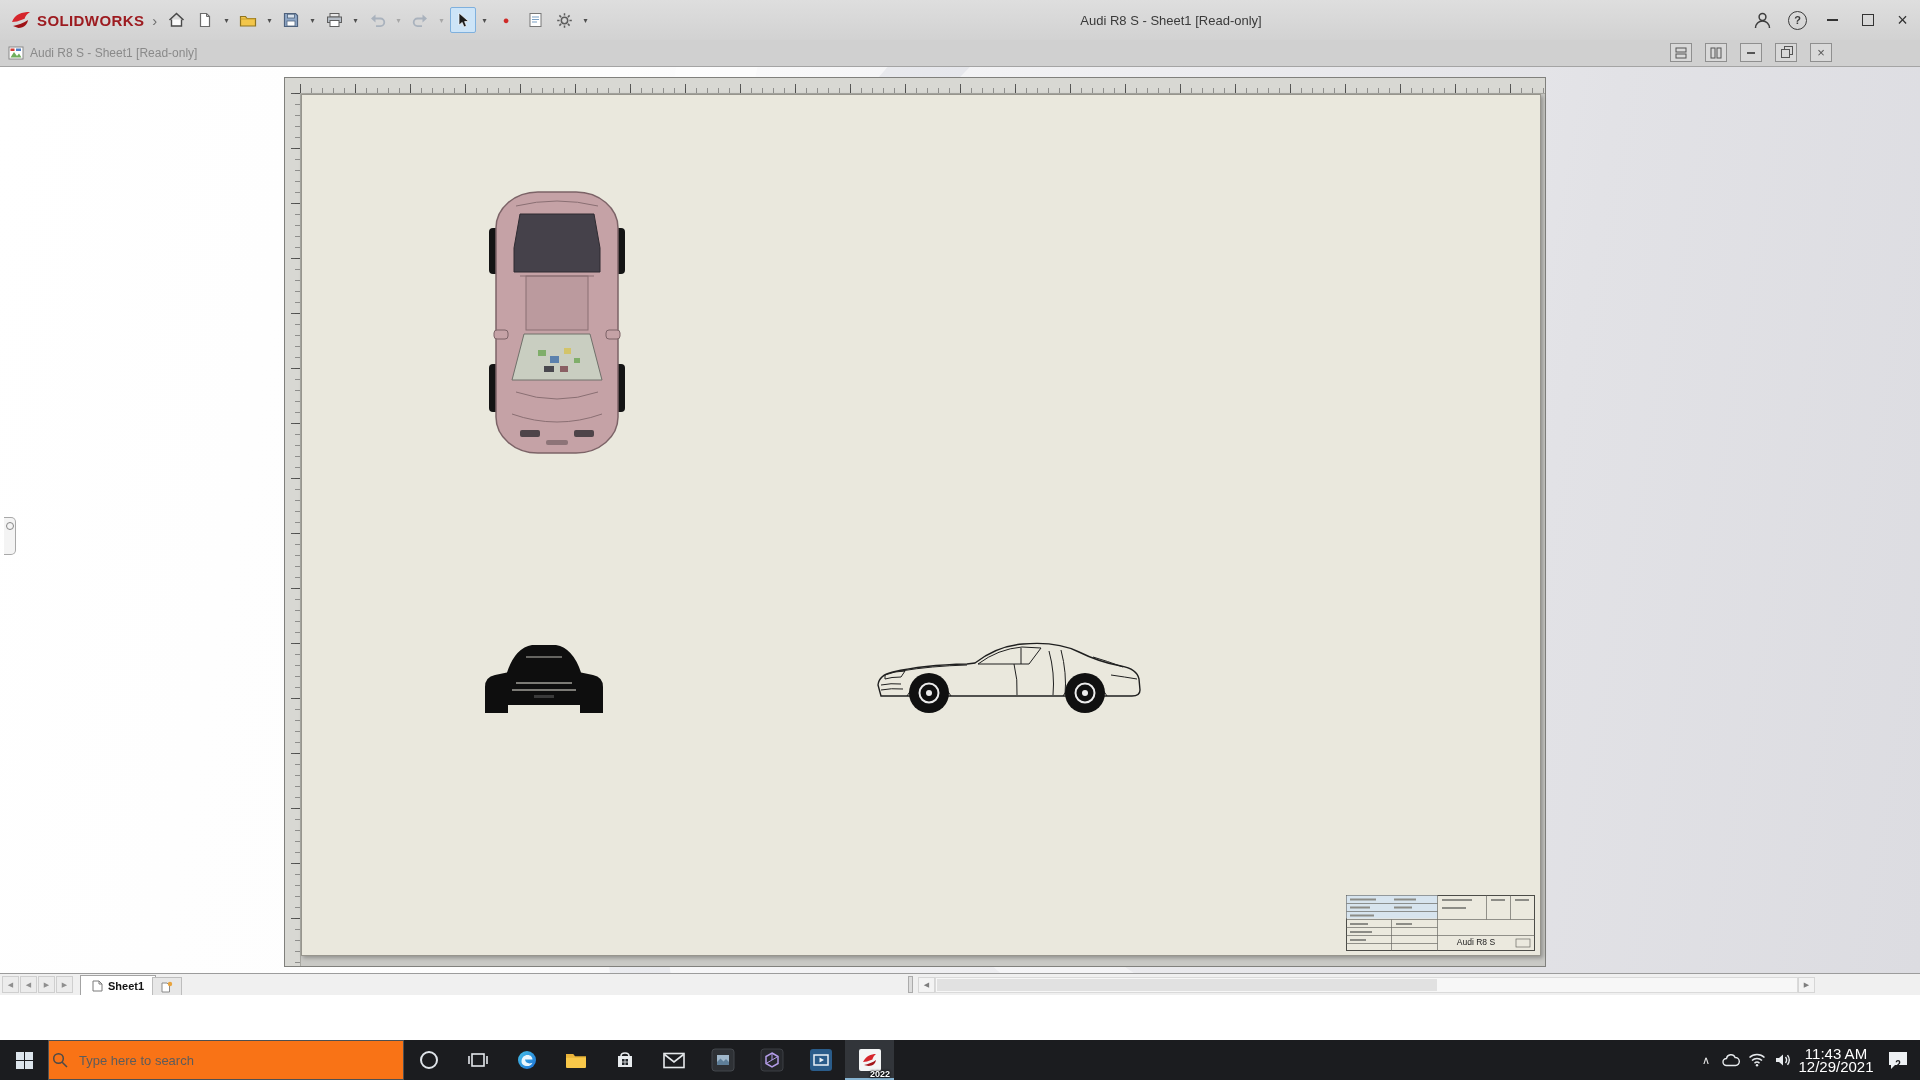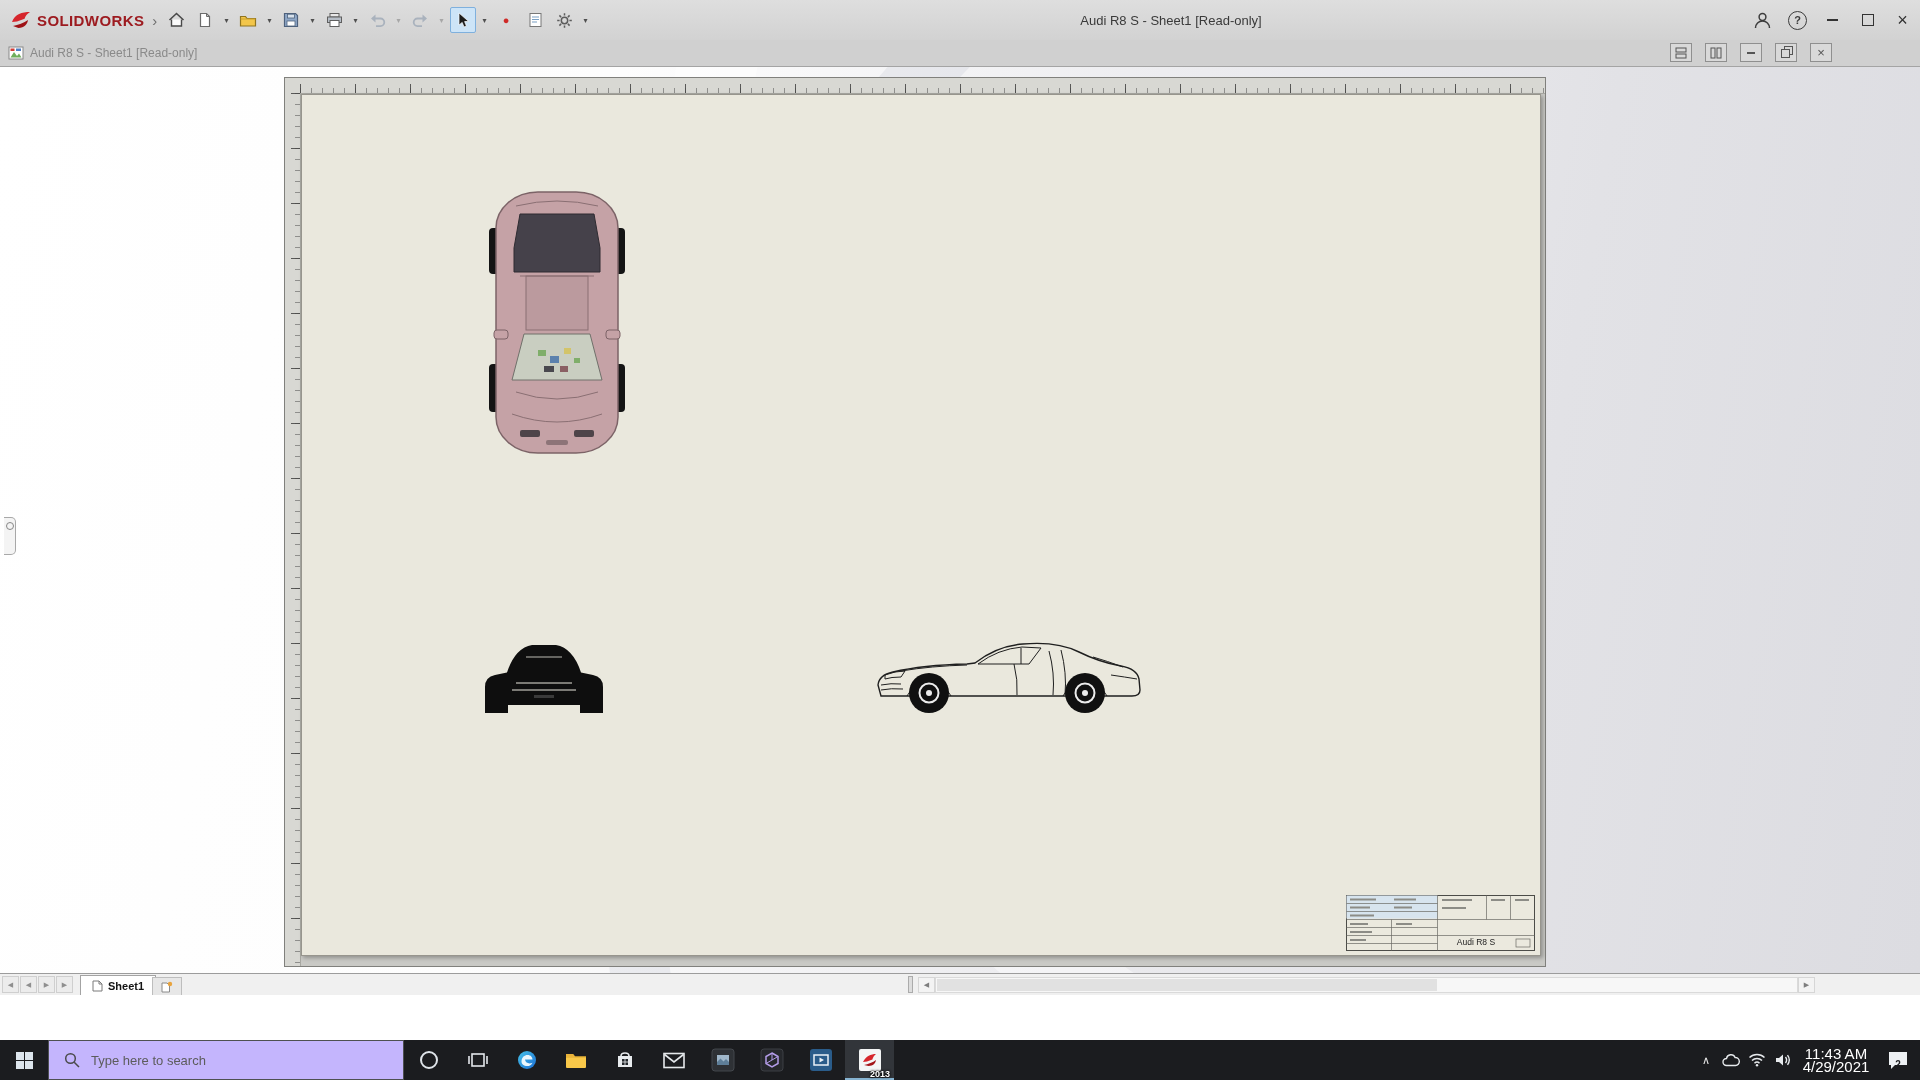--- a/index.html
+++ b/index.html
@@ -92,22 +92,22 @@
             border:1px solid #dadada;box-sizing:border-box;}
   .hs-thumb{position:absolute;left:1px;top:1px;height:12px;width:500px;background:#e1e1e1;}
   
   .statusstrip{position:absolute;left:0;top:995px;width:1920px;height:45px;background:#ffffff;}
   
   .taskbar{position:absolute;left:0;top:1040px;width:1920px;height:40px;background:#1b1c1f;
            display:flex;align-items:stretch;}
   .tk-start{width:48px;display:flex;align-items:center;justify-content:center;}
   .winflag{width:17px;height:17px;display:grid;grid-template-columns:8px 8px;grid-template-rows:8px 8px;gap:1px;}
   .winflag div{background:#dde5ec;}
-  .tk-search{width:356px;background:#c4b5fd;border:1px solid #4e5052;display:flex;align-items:center;
-             gap:9px;padding:0 15px;box-sizing:border-box;}
+  .tk-search{width:356px;background:#f97316;border:1px solid #4e5052;display:flex;align-items:center;
+             gap:9px;padding:0 3px;box-sizing:border-box;}
   .tk-search input{border:none;outline:none;background:transparent;font-size:13px;color:#333;flex:1;
                    font-family:"Liberation Sans","DejaVu Sans",sans-serif;}
   .tk-search input::placeholder{color:#5c5c5c;}
   .tk-ico{width:49px;display:flex;align-items:center;justify-content:center;position:relative;}
   .tk-ico.active{background:#32353a;box-shadow:inset 0 -2px 0 #86b3d1;}
   .sw-year{position:absolute;right:4px;bottom:1px;font-size:9px;font-weight:bold;color:#ffffff;
            text-shadow:0 0 3px #000,0 0 2px #000;}
   .tray{position:absolute;right:0;top:0;height:40px;display:flex;align-items:center;}
   .tray-chev{width:24px;text-align:center;color:#e8e8e8;font-size:11px;}
   .tray-ico{width:26px;display:flex;align-items:center;justify-content:center;}
@@ -492,21 +492,21 @@
           <rect x="5" y="7" width="14" height="10" fill="none" stroke="#eaf1f7" stroke-width="1.5"></rect>
           <path d="M10.5 9.5v5l4.5-2.5z" fill="#eaf1f7"></path>
         </svg>
     </div>
     <div class="tk-ico active">
       <svg width="24" height="24" viewBox="0 0 24 24">
           <rect x="1" y="1" width="22" height="22" rx="2" fill="#f4f5f6"></rect>
           <path d="M5 14c3-6 8-8 13-8-2 1.8-3 3.4-3.6 5.4L9 13.6z" fill="#d6252c"></path>
           <path d="M6 17c4-1 9-2.6 12-5-.4 3-2.8 6-7.4 6z" fill="#a31318"></path>
         </svg>
-      <span class="sw-year">2013</span>
+      <span class="sw-year">2022</span>
     </div>
 
     <div class="tray">
       <div class="tray-chev">∧</div>
       <div class="tray-ico">
         <svg width="18" height="13" viewBox="0 0 18 13">
             <path d="M4.5 11.5a3.5 3.5 0 0 1 0-7 4.5 4.5 0 0 1 8.6-1A3.9 3.9 0 0 1 13.5 11.5z" fill="none" stroke="#e7eaed" stroke-width="1.4"></path>
           </svg>
       </div>
       <div class="tray-ico">
@@ -516,21 +516,21 @@
           </svg>
       </div>
       <div class="tray-ico">
         <svg width="18" height="14" viewBox="0 0 18 14">
             <path d="M2 5h3l4-3.5v11L5 9H2z" fill="#e7eaed"></path>
             <path d="M11.5 4a5 5 0 0 1 0 6M13.5 2.2a8 8 0 0 1 0 9.6" fill="none" stroke="#e7eaed" stroke-width="1.4"></path>
           </svg>
       </div>
       <div class="clock">
         <div>11:43 AM</div>
-        <div>4/29/2021</div>
+        <div>12/29/2021</div>
       </div>
       <div class="action">
         <svg width="22" height="20" viewBox="0 0 22 20">
             <path d="M2 2h18v13H8l-4 4v-4H2z" fill="#eef1f4"></path>
           </svg>
         <span class="action-badge">2</span>
       </div>
     </div>
   </div>
 

